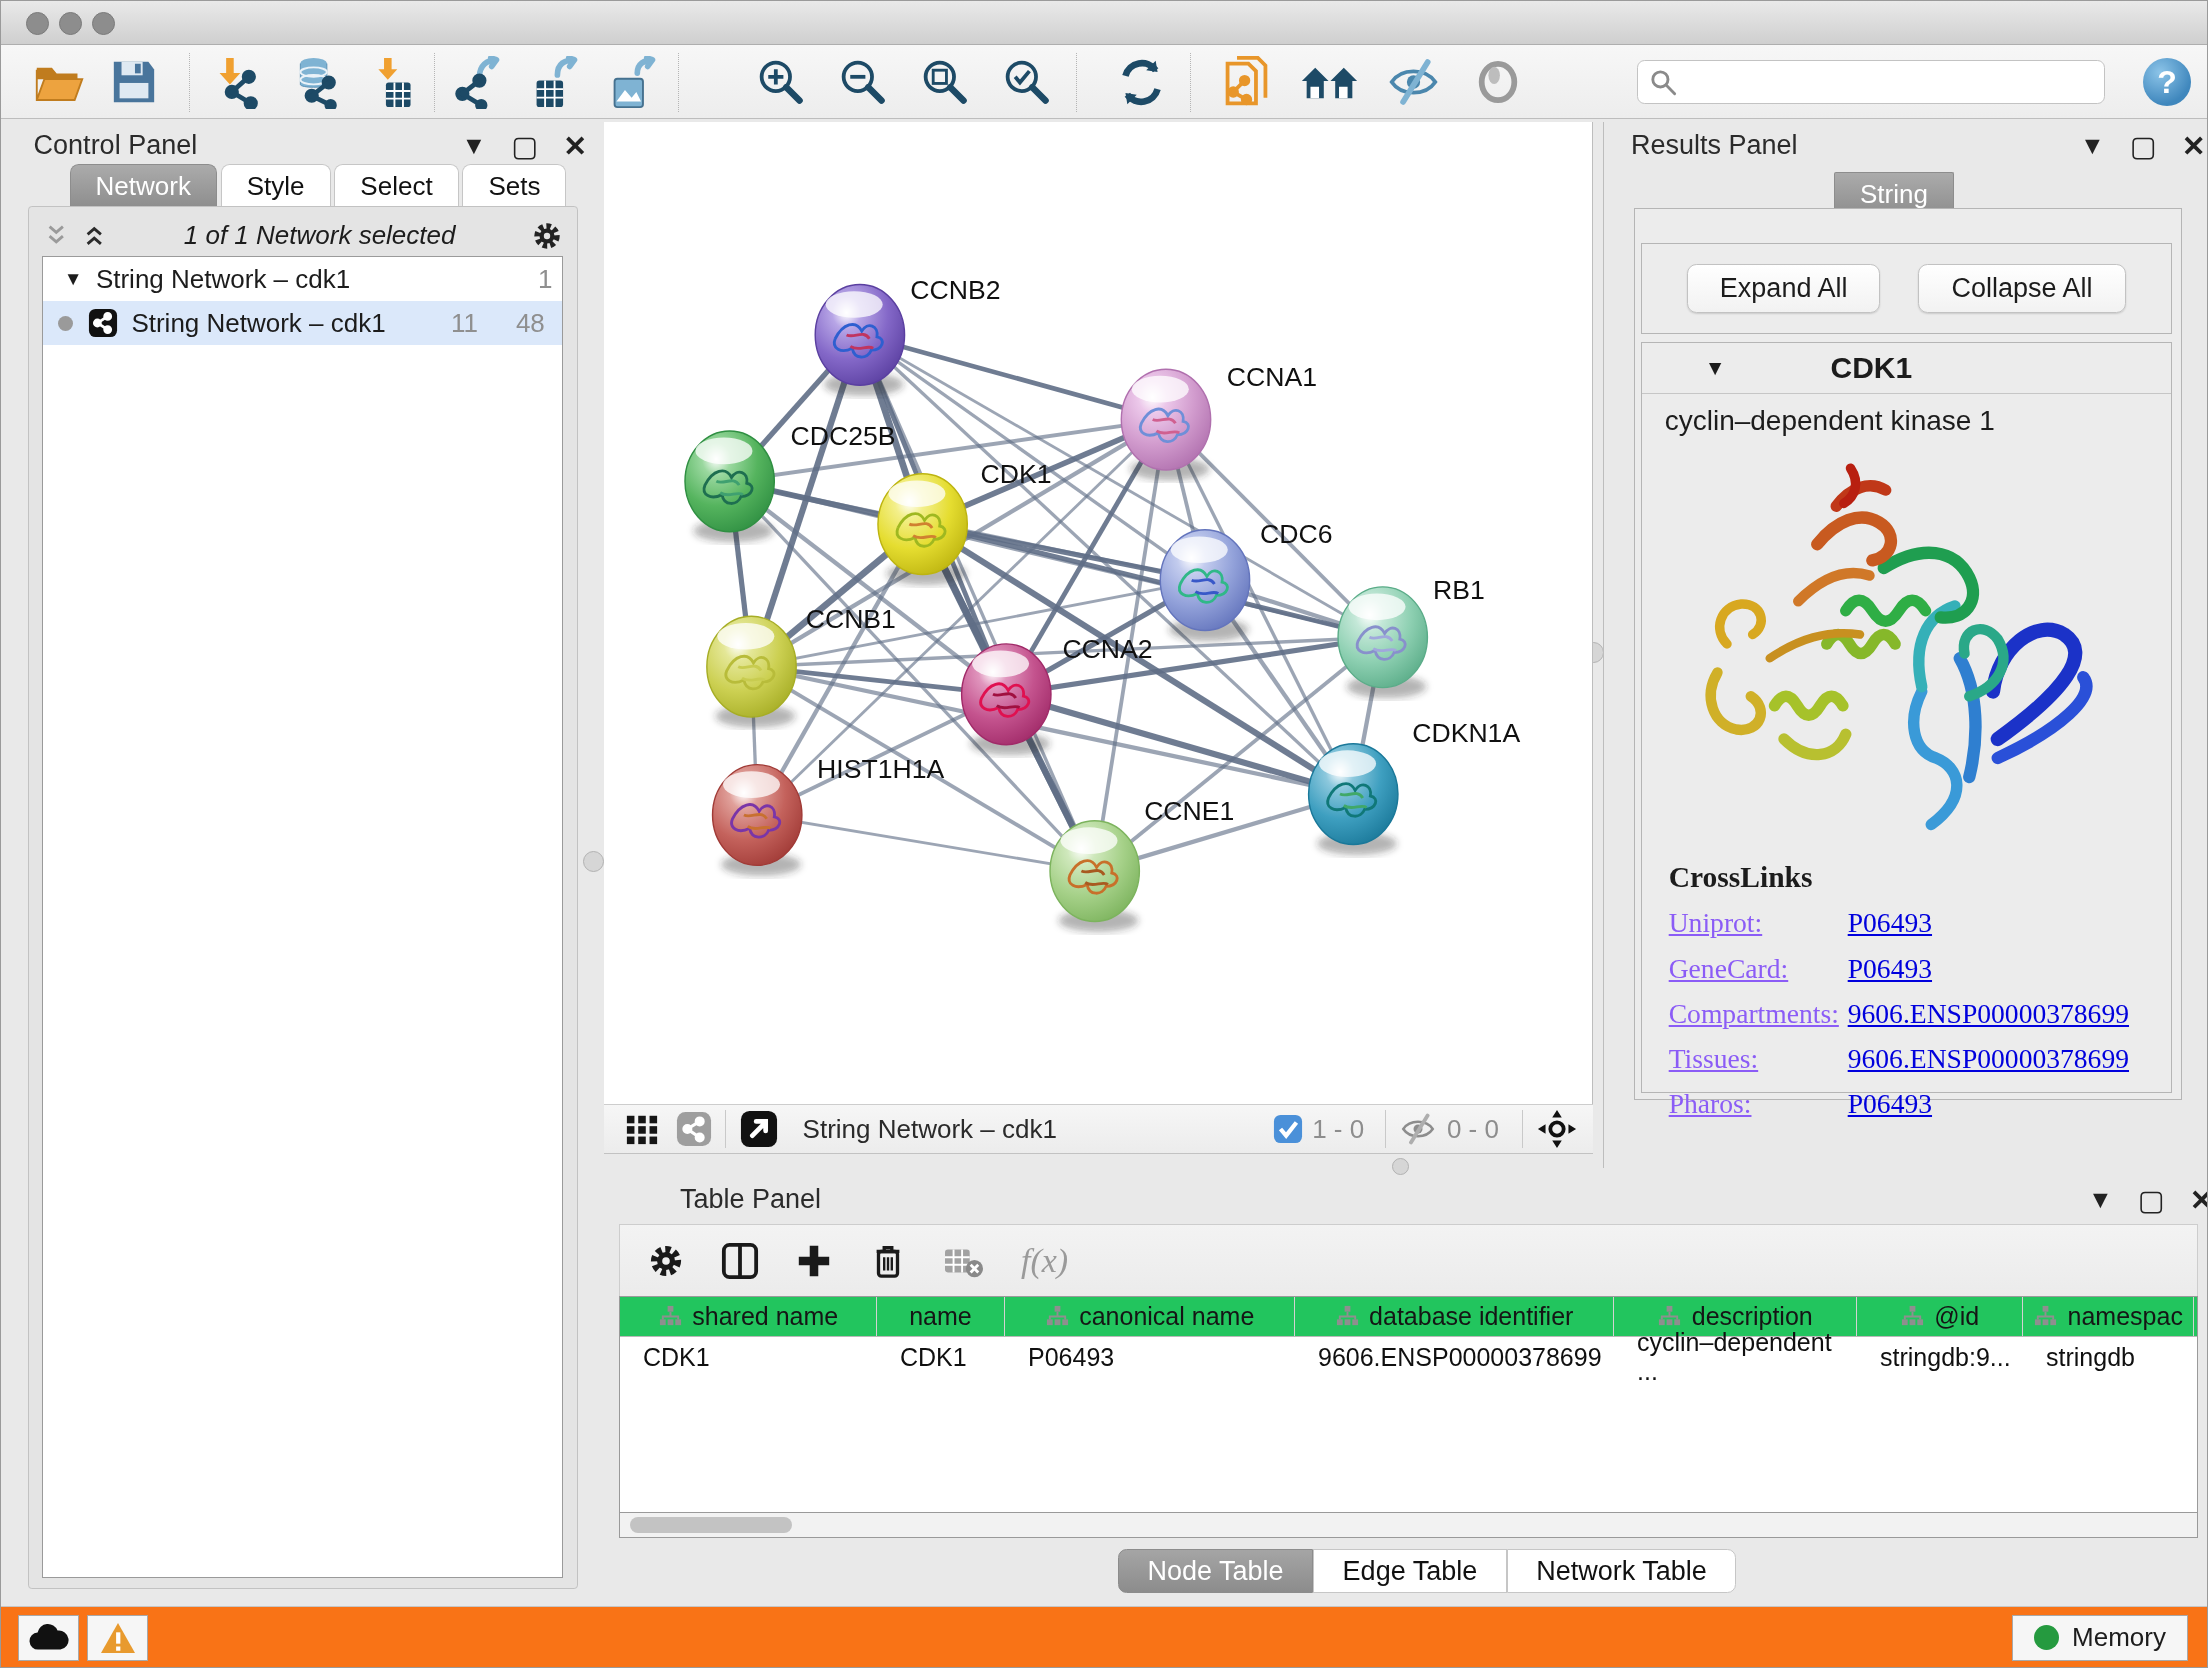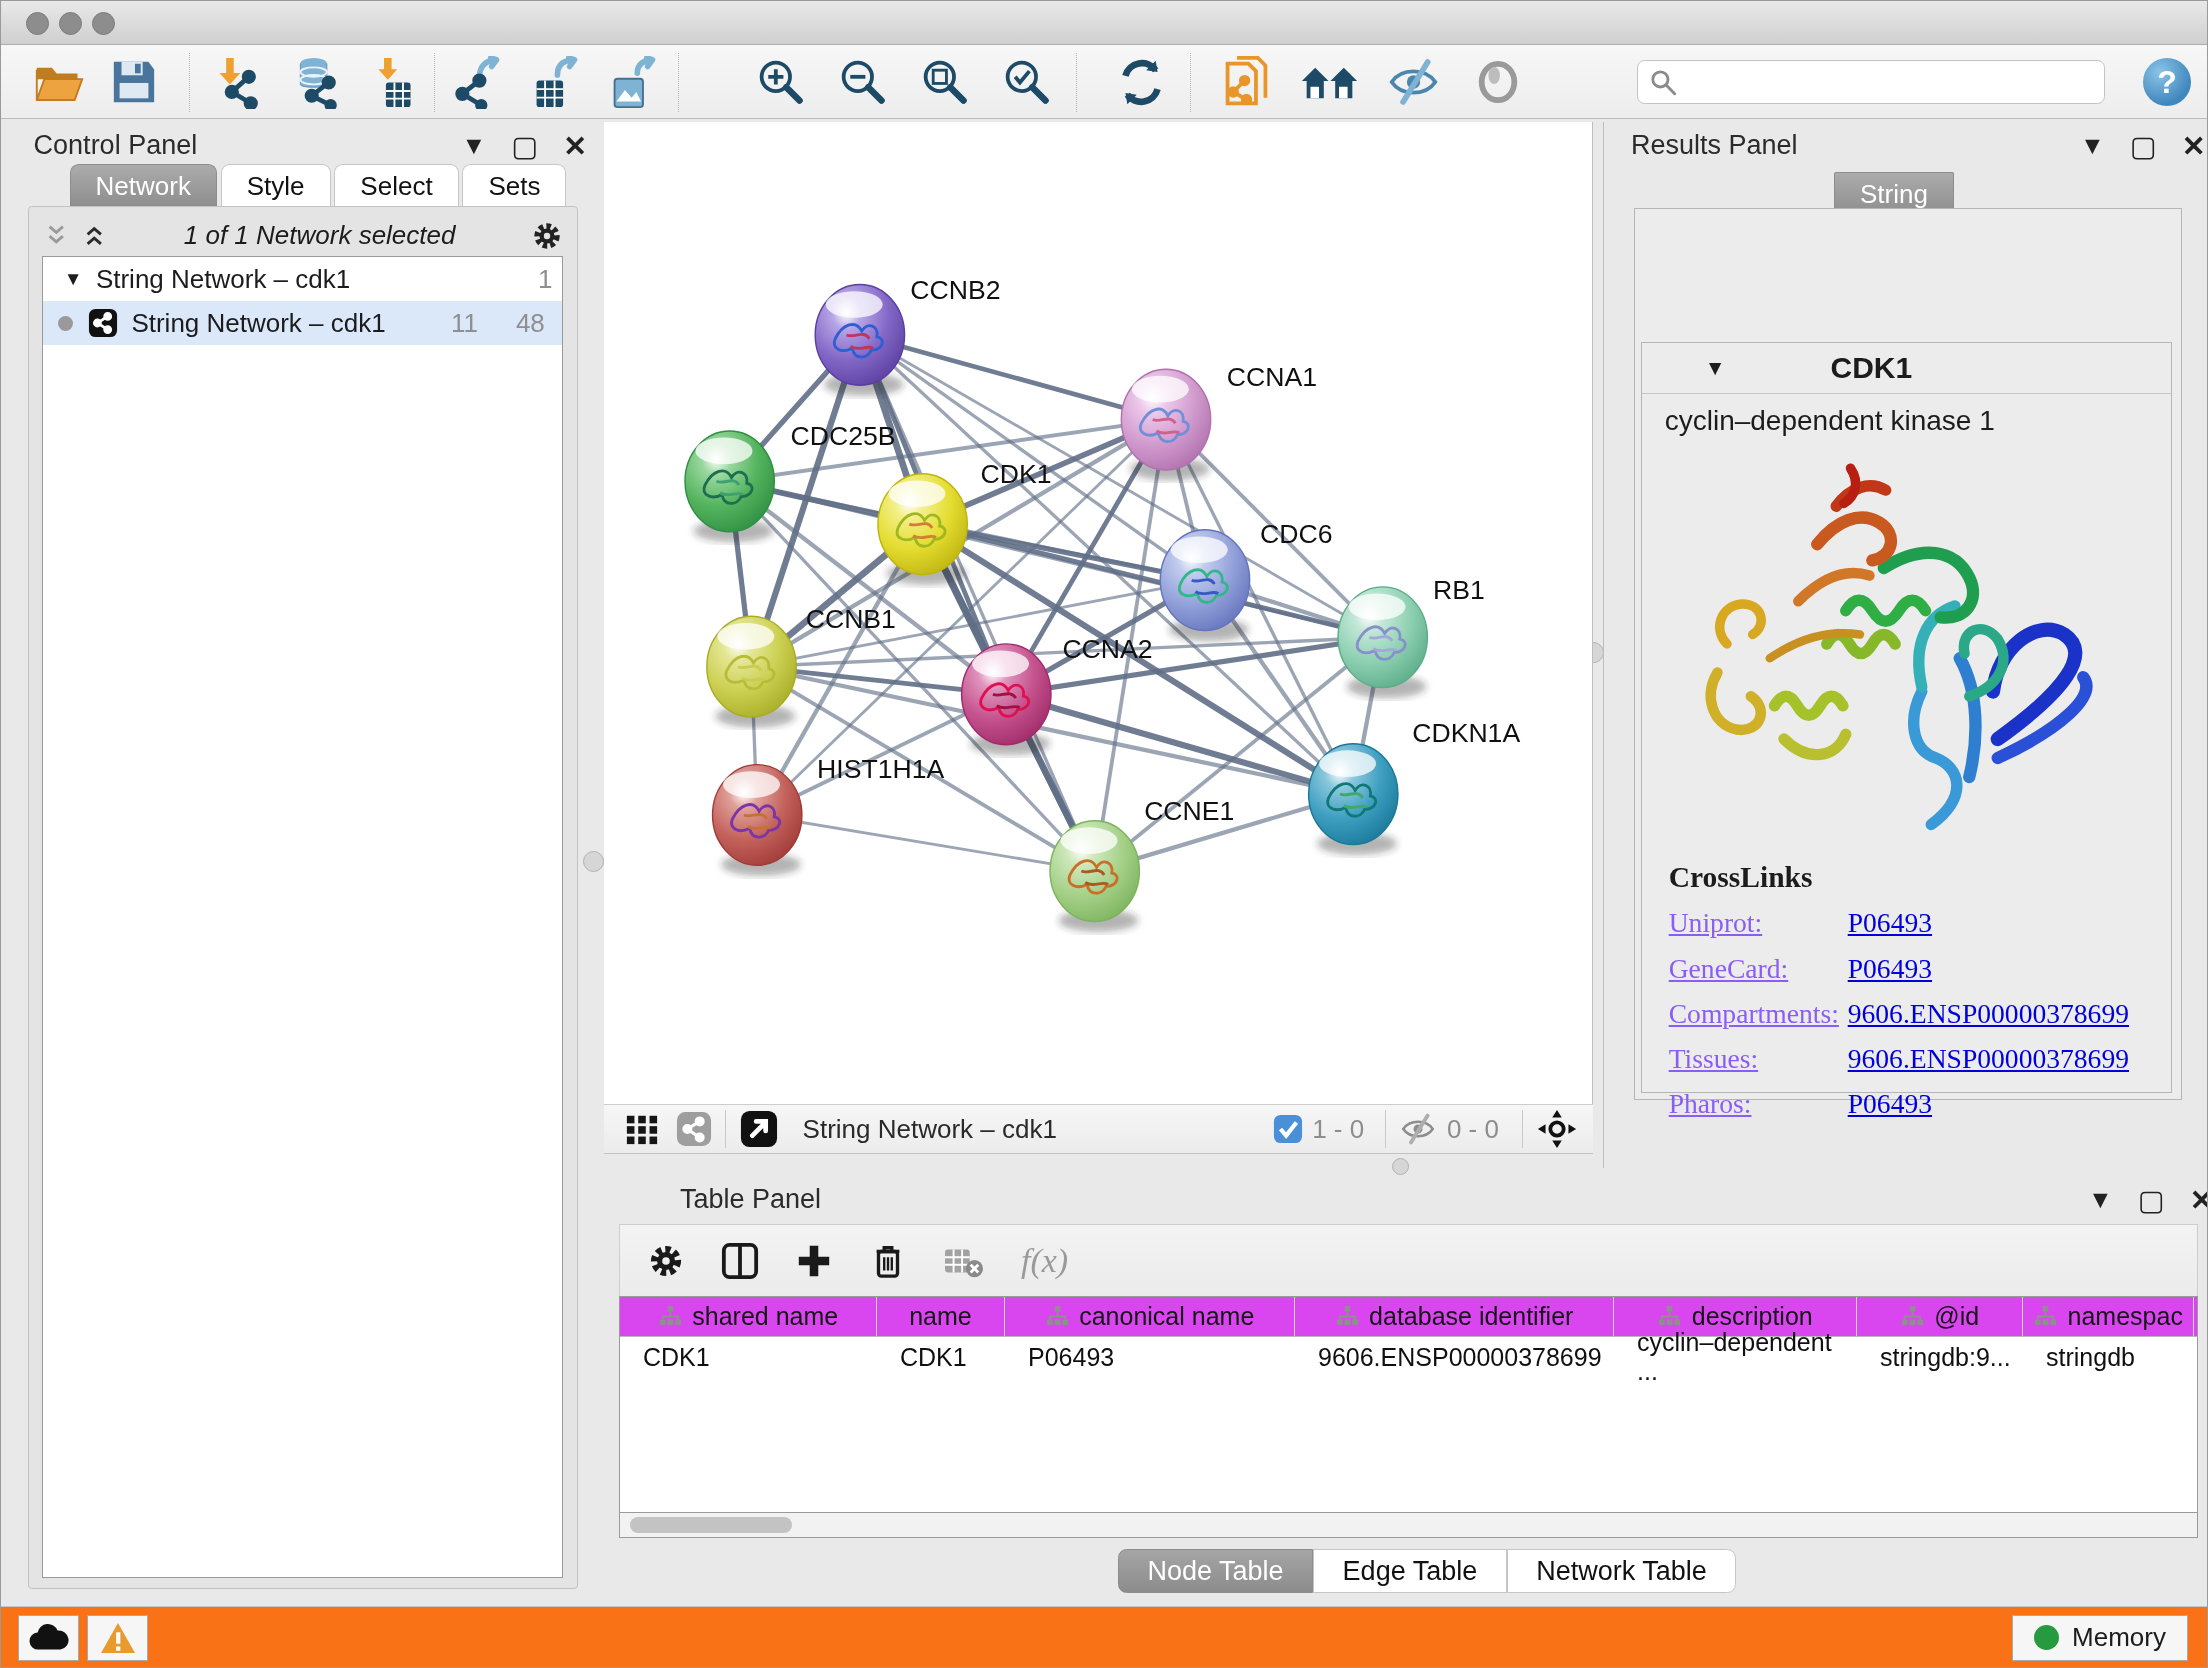--- a/index.html
+++ b/index.html
@@ -69,21 +69,21 @@
   .cl-row{display:flex;font-size:27.6px;margin-top:13.3px;}
   .cl-label{width:179px;color:#8b5cf6;text-decoration:underline;}
   .cl-link{color:#0000dd;text-decoration:underline;}
   
   .table-panel{position:absolute;left:603px;top:1179px;width:1605px;height:426px;background:#e9e9e9;}
   .tp-toolbar{position:absolute;left:15px;top:44px;width:1579px;height:72px;
     background:linear-gradient(#f3f3f3,#ebebeb);border:1px solid #cdcdcd;border-bottom:none;
     display:flex;align-items:center;gap:36px;padding-left:27px;}
   .tp-table{position:absolute;left:15px;top:116px;width:1579px;height:217px;background:#fff;
     border:1px solid #9a9a9a;overflow:hidden;}
-  .th-row{display:flex;height:40px;background:#d946ef;border-bottom:1px solid #b9b9b9;}
+  .th-row{display:flex;height:40px;background:#22c55e;border-bottom:1px solid #b9b9b9;}
   .th-cell{display:flex;align-items:center;justify-content:center;gap:9.5px;font-size:25px;
     border-right:1px solid #d2d2d2;color:#151515;}
   .td-row{display:flex;height:40px;}
   .td-cell{display:flex;align-items:center;padding-left:23px;font-size:25px;color:#101010;}
   .hscroll{position:absolute;left:15px;top:333px;width:1579px;height:25px;background:#f2f2f2;
     border:1px solid #9a9a9a;border-top:none;}
   .hthumb{position:absolute;left:9.5px;top:3.8px;width:162px;height:16px;border-radius:8.6px;background:#c3c3c3;}
   .tp-tabs{position:absolute;left:514px;top:369px;display:flex;}
   .tp-tab{height:44px;padding:0 28.5px;display:flex;align-items:center;font-size:27px;background:#fff;
     border:1px solid #c6c6c6;color:#111;}
@@ -601,20 +601,24 @@
 
   <div class="results-panel">
     <div style="position:absolute;left:27px;top:7.6px" class="panel-title">Results Panel</div>
     <div class="panel-btns" style="left:476px;top:9.5px">
       <span class="pb">▼</span>
       <span class="pb" style="font-size:28.5px">▢</span>
       <span class="pb" style="font-weight:bold;font-size:28.5px">✕</span>
     </div>
     <div class="tabbtn sel" style="position:absolute;left:230px;top:50px;border-radius:2px">String</div>
     <div class="rp-outer">
+      <div class="rp-btnbox">
+        <div class="rp-btn">Expand All</div>
+        <div class="rp-btn">Collapse All</div>
+      </div>
       <div class="rp-gene">
         <div class="rp-genehead">
           <span style="font-size:21px;margin:0 0 0 63px">▼</span>
           <span style="font-size:30px;font-weight:bold;margin-left:105px">CDK1</span>
         </div>
         <div style="padding:11.4px 0 0 23px;font-size:28px">cyclin–dependent kinase 1</div>
 
         <svg width="447" height="399" viewBox="0 0 470 420" style="margin:17px 0 0 42px">
           <g fill="none" stroke-linecap="round">
             <path d="M330 300 C400 250 430 210 400 190 C370 172 330 205 325 250" stroke="#1b32c8" stroke-width="15"></path>

